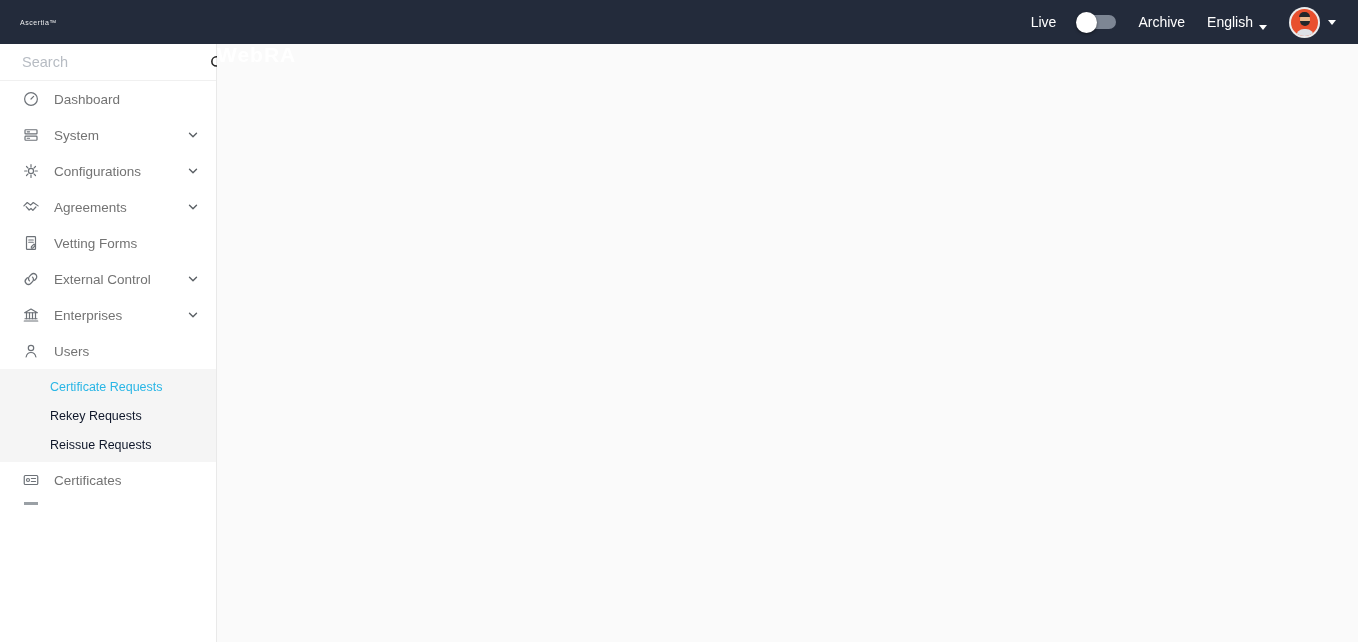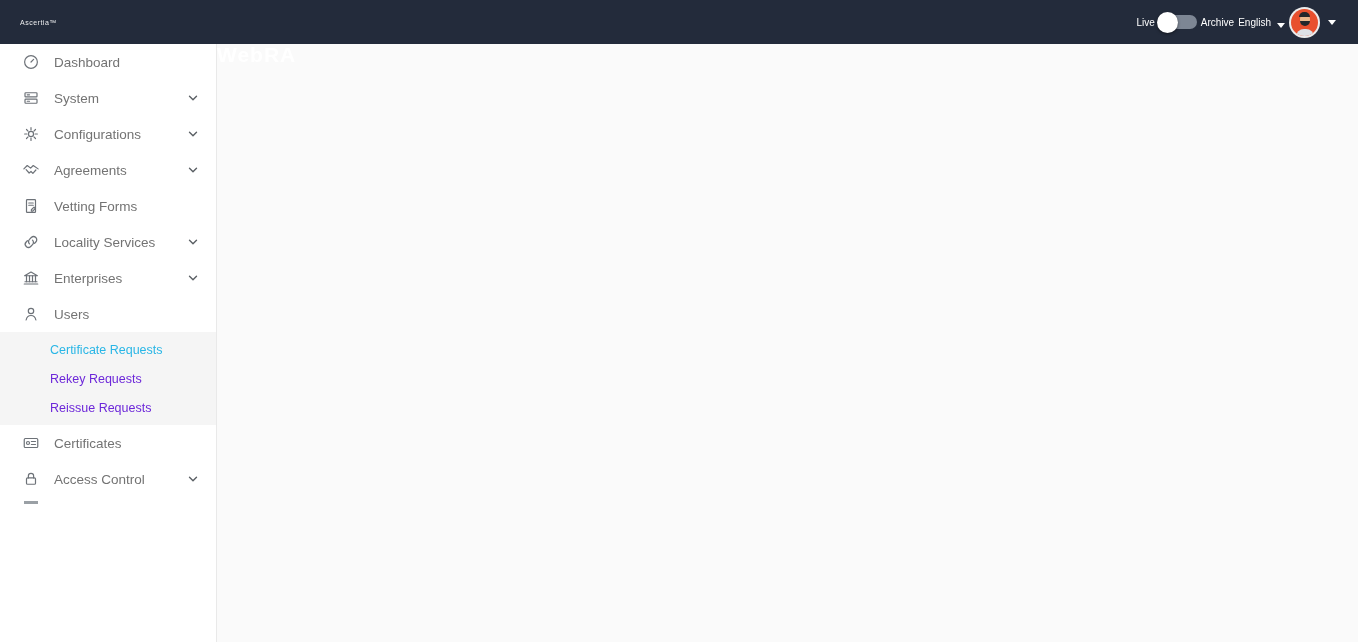--- a/index.html
+++ b/index.html
@@ -6,21 +6,21 @@
   * { margin:0; padding:0; box-sizing:border-box; }
   html,body { width:1358px; height:642px; overflow:hidden;
               font-family:"Liberation Sans", sans-serif; background:#fafafa; }
 
   
   .topbar { position:absolute; left:0; top:0; width:1358px; height:44px;
             background:#232b3b; display:flex; align-items:center; z-index:30; }
   .brand { margin-left:18px; color:#fff; line-height:1; }
   .brand .tm { font-size:7px; letter-spacing:.5px; opacity:.92; display:block; margin:2px 0 1px 2px; }
   .brand .main { font-size:21px; font-weight:600; letter-spacing:1px; }
-  .topbar-right { margin-left:auto; display:flex; align-items:center; gap:4px; margin-right:22px; color:#fff; font-size:10px; }
+  .topbar-right { margin-left:auto; display:flex; align-items:center; gap:22px; margin-right:22px; color:#fff; font-size:14px; }
   .switch { width:38px; height:14px; background:#7d8694; border-radius:8px; position:relative; cursor:pointer; }
   .switch .knob { position:absolute; left:-2px; top:-3.5px; width:21px; height:21px; background:#fff; border-radius:50%;
                   box-shadow:0 1px 3px rgba(0,0,0,.5); }
   .lang { display:flex; align-items:flex-end; gap:6px; cursor:pointer; }
   .caret { width:0; height:0; border-left:4.5px solid transparent; border-right:4.5px solid transparent; border-top:5px solid #fff; display:inline-block; }
   .avatar-wrap { display:flex; align-items:center; gap:8px; cursor:pointer; }
   .avatar { width:31px; height:31px; border-radius:50%; background:#ececec; display:flex; align-items:center; justify-content:center; }
   .avatar-inner { width:27px; height:27px; border-radius:50%; background:#e8502e; overflow:hidden; position:relative; }
   .avatar-inner .shirt { position:absolute; bottom:-5px; left:4.5px; width:18px; height:12px; background:#dde1e6; border-radius:8px 8px 0 0; }
   .avatar-inner .head { position:absolute; top:5px; left:8.5px; width:10px; height:11px; background:#eab98e; border-radius:45%; }
@@ -31,21 +31,21 @@
   .sidebar { position:absolute; left:0; top:44px; width:217px; height:598px; background:#fff;
              border-right:1px solid #e9e9e9; z-index:20; }
   .search-row { height:37px; display:flex; align-items:center; padding:0 16px 0 22px; border-bottom:1px solid #f0f0f0; }
   .search-row input { border:none; outline:none; flex:1; font-size:14.5px; color:#444; font-family:"Liberation Sans",sans-serif; }
   .search-row input::placeholder { color:#b7bcc3; }
   .menu-item { height:36px; display:flex; align-items:center; padding:0 16px 0 22px; cursor:pointer; color:#737373; }
   .menu-item .mi-icon { width:18px; height:18px; margin-right:14px; color:#6d7278; flex-shrink:0; }
   .menu-item .mi-label { font-size:13.5px; }
   .menu-item .mi-chevron { margin-left:auto; width:14px; height:14px; color:#5a5f64; }
   .submenu { background:#f5f5f5; padding:3px 0; }
-  .submenu-item { height:29px; display:flex; align-items:center; padding-left:50px; font-size:12.5px; color:#6d28d9; cursor:pointer; }
+  .submenu-item { height:29px; display:flex; align-items:center; padding-left:50px; font-size:12.5px; color:#0f172a; cursor:pointer; }
   .submenu-item.active { color:#29b6e6; }
   .partial-item { height:10px; display:flex; align-items:flex-start; padding-left:24px; }
   .partial-item .stub { width:14px; height:2.5px; background:#9aa0a5; margin-top:4px; }
 
   
   .main { position:absolute; left:217px; top:44px; width:1141px; height:598px; background:#fafafa; }
   .blueband { position:absolute; left:0; top:0; width:100%; height:101px; background:#32b4e6; }
   .bb-text { position:absolute; left:20px; top:17px; color:#fff; }
   .bb-breadcrumb { font-size:13px; margin-bottom:3px; }
   .bb-title { font-size:19px; }
@@ -119,20 +119,29 @@
             <div class="hair"></div>
             <div class="beard"></div>
         </div>
       </div>
       <span class="caret"></span>
     </div>
   </div>
 </div>
 
 <div class="sidebar">
+  <div class="search-row">
+    <input type="text" placeholder="Search" style="">
+    <span>
+      <svg width="17" height="17" viewBox="0 0 24 24" fill="none" stroke="#222" stroke-width="2.2" stroke-linecap="round">
+          <circle cx="10.5" cy="10.5" r="6.5"></circle>
+          <line x1="15.5" y1="15.5" x2="21" y2="21"></line>
+        </svg>
+    </span>
+  </div>
 
   <div class="menu-item">
     <span class="mi-icon">
         <svg width="18" height="18" viewBox="0 0 24 24" fill="none" stroke="currentColor" stroke-width="1.6" stroke-linecap="round">
           <circle cx="12" cy="12" r="8.5"></circle>
           <path d="M12 12l3.5-3.5"></path>
         </svg>
       </span>
     <span class="mi-label">Dashboard</span>
   </div>
@@ -196,21 +205,21 @@
     <span class="mi-label">Vetting Forms</span>
   </div>
 
   <div class="menu-item">
     <span class="mi-icon">
         <svg width="18" height="18" viewBox="0 0 24 24" fill="none" stroke="currentColor" stroke-width="1.7" stroke-linecap="round">
           <path d="M10 14.5a4.2 4.2 0 0 1 0-6l2.4-2.4a4.2 4.2 0 0 1 6 6l-1.6 1.6"></path>
           <path d="M14 9.5a4.2 4.2 0 0 1 0 6l-2.4 2.4a4.2 4.2 0 0 1-6-6l1.6-1.6"></path>
         </svg>
       </span>
-    <span class="mi-label">Locality Services</span>
+    <span class="mi-label">External Control</span>
     <span class="mi-chevron">
         <svg width="14" height="14" viewBox="0 0 24 24" fill="none" stroke="currentColor" stroke-width="2.4" stroke-linecap="round" stroke-linejoin="round">
           <polyline points="6 9 12 15 18 9"></polyline>
         </svg>
       </span>
   </div>
 
 
   <div class="menu-item">
     <span class="mi-icon">
@@ -254,34 +263,20 @@
         <svg width="18" height="18" viewBox="0 0 24 24" fill="none" stroke="currentColor" stroke-width="1.6" stroke-linecap="round">
           <rect x="3" y="6" width="18" height="12" rx="1.5"></rect>
           <circle cx="8" cy="12" r="2"></circle>
           <line x1="12.5" y1="10" x2="18" y2="10"></line>
           <line x1="12.5" y1="14" x2="18" y2="14"></line>
         </svg>
       </span>
     <span class="mi-label">Certificates</span>
   </div>
 
-  <div class="menu-item">
-    <span class="mi-icon">
-        <svg width="18" height="18" viewBox="0 0 24 24" fill="none" stroke="currentColor" stroke-width="1.6" stroke-linecap="round" stroke-linejoin="round">
-          <rect x="6" y="10.5" width="12" height="8.5" rx="1.5"></rect>
-          <path d="M8.5 10.5V8a3.5 3.5 0 0 1 7 0v2.5"></path>
-        </svg>
-      </span>
-    <span class="mi-label">Access Control</span>
-    <span class="mi-chevron">
-        <svg width="14" height="14" viewBox="0 0 24 24" fill="none" stroke="currentColor" stroke-width="2.4" stroke-linecap="round" stroke-linejoin="round">
-          <polyline points="6 9 12 15 18 9"></polyline>
-        </svg>
-      </span>
-  </div>
 
   <div class="partial-item">
       <span class="stub"></span>
     </div>
 </div>
 
 <div class="main">
   <div class="blueband">
     <div class="bb-text">
       <div class="bb-breadcrumb">Certificate Requests</div>

